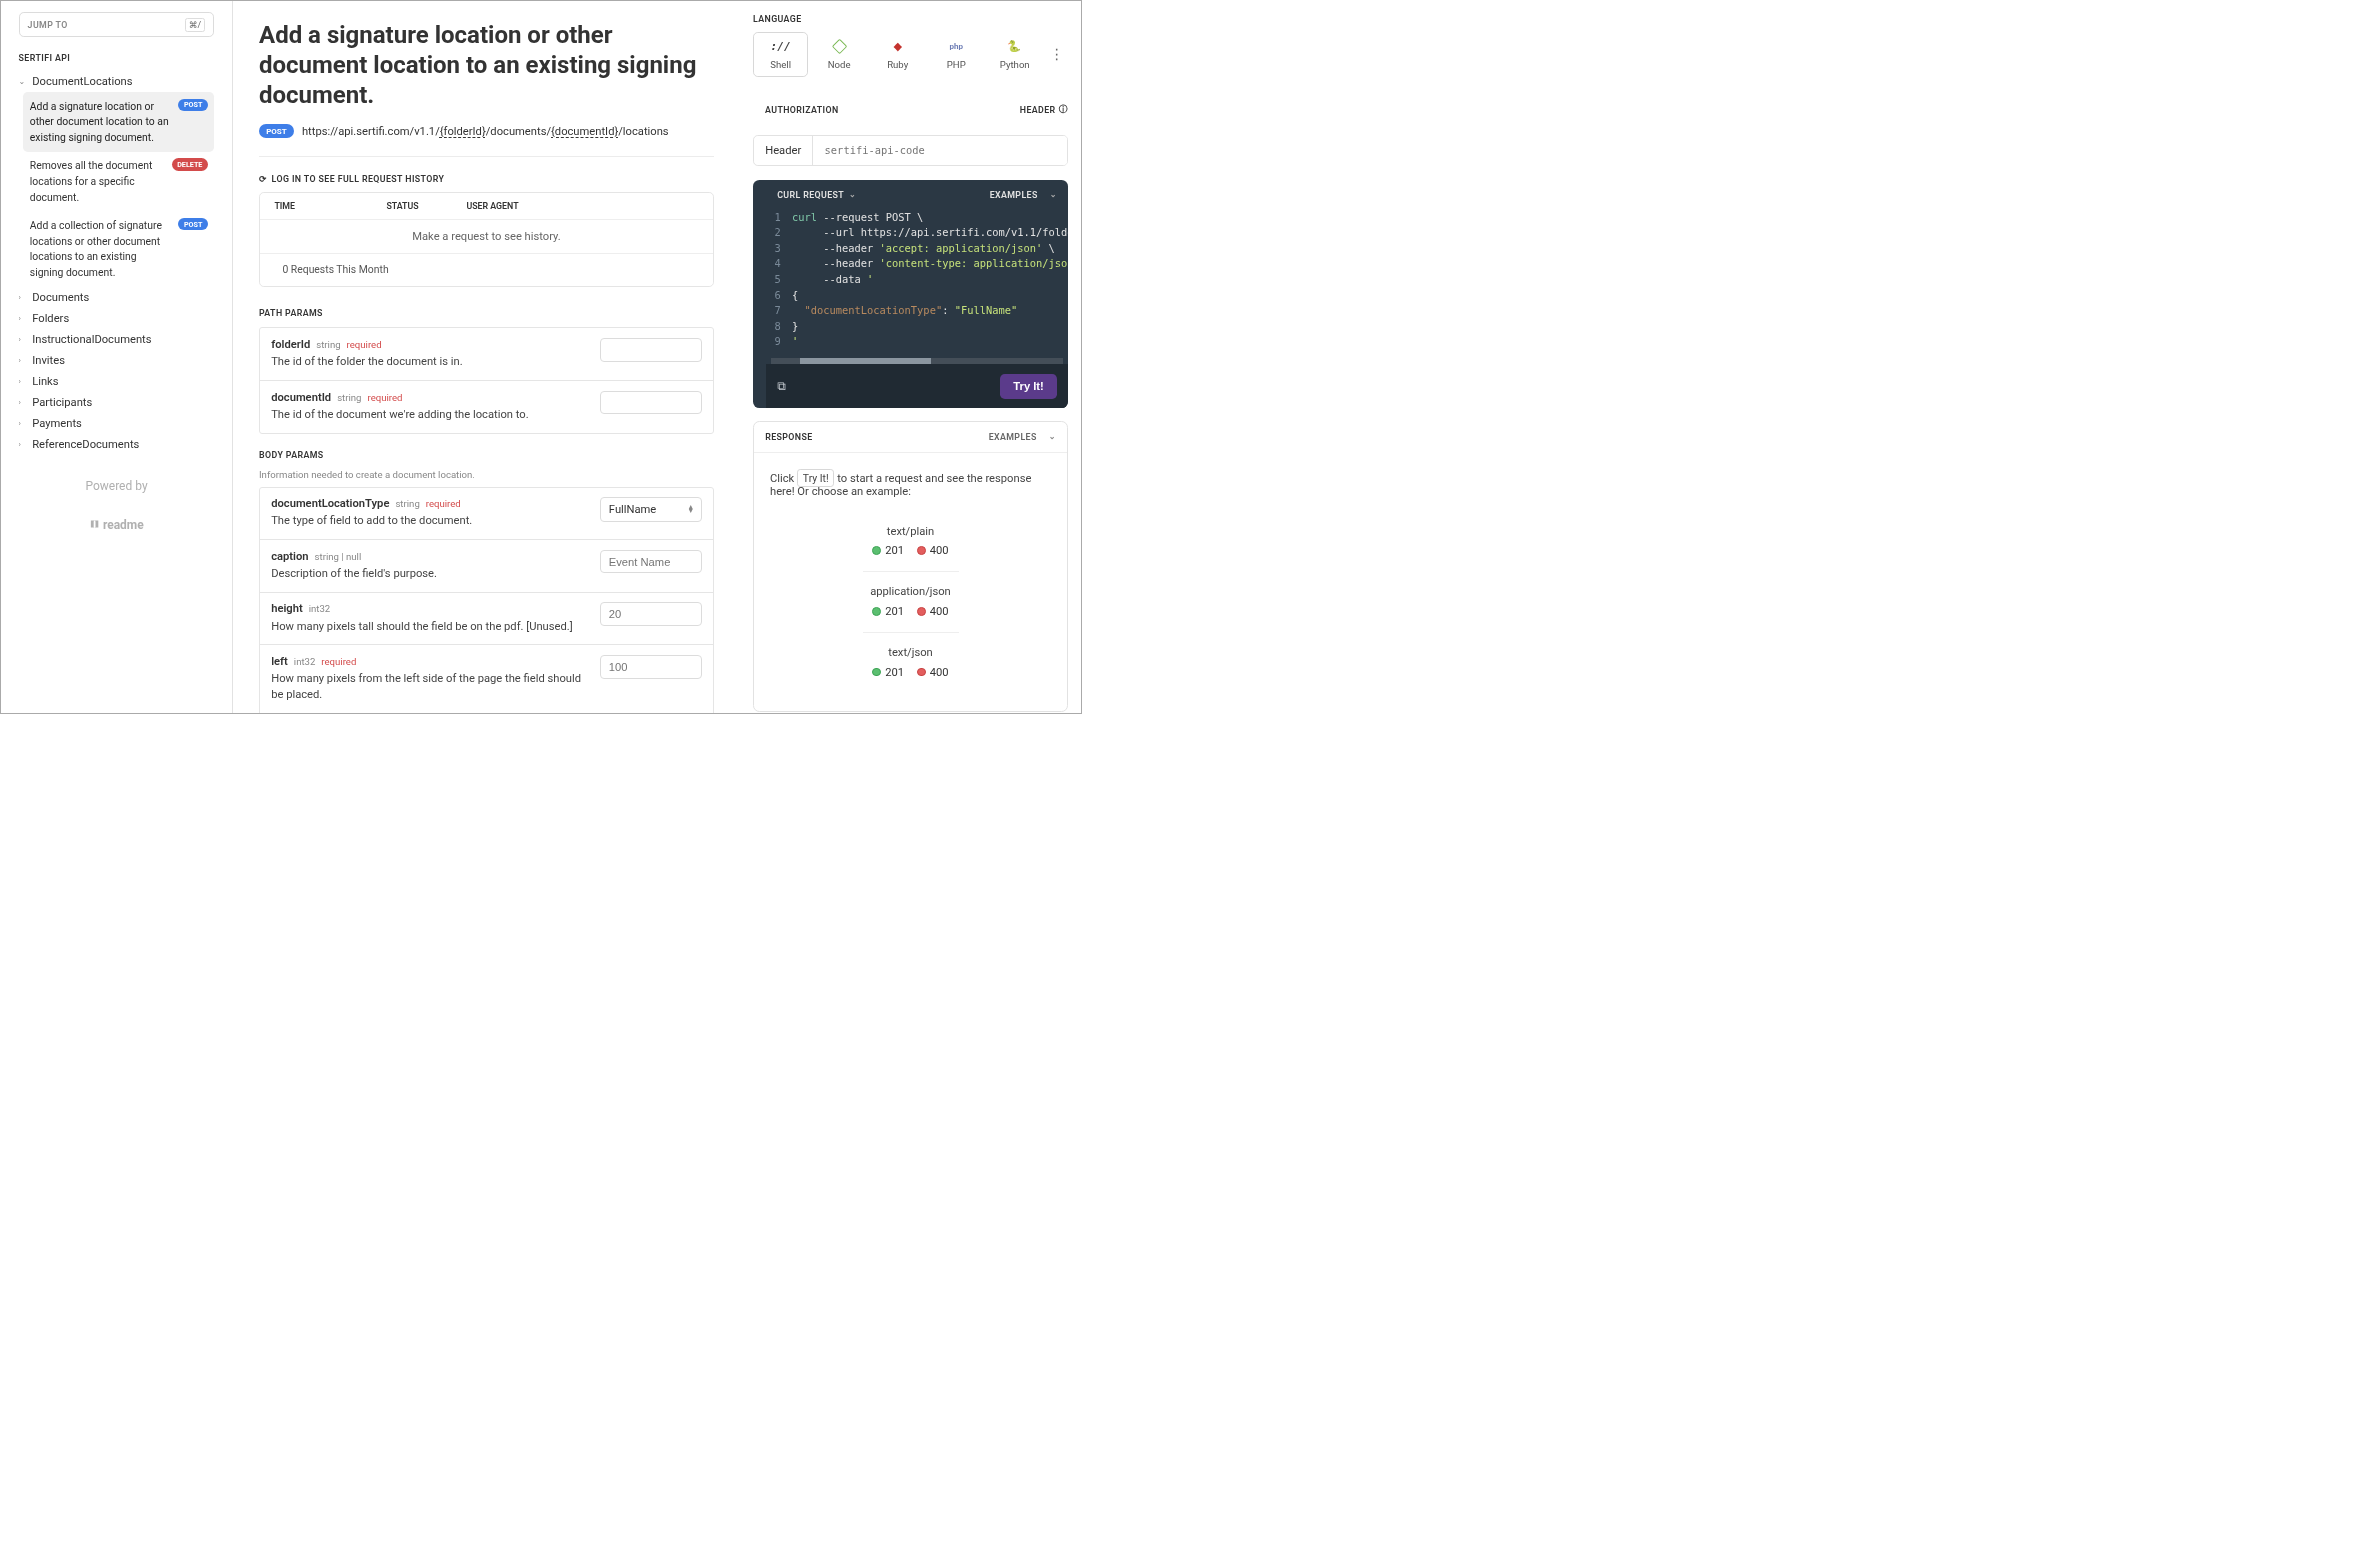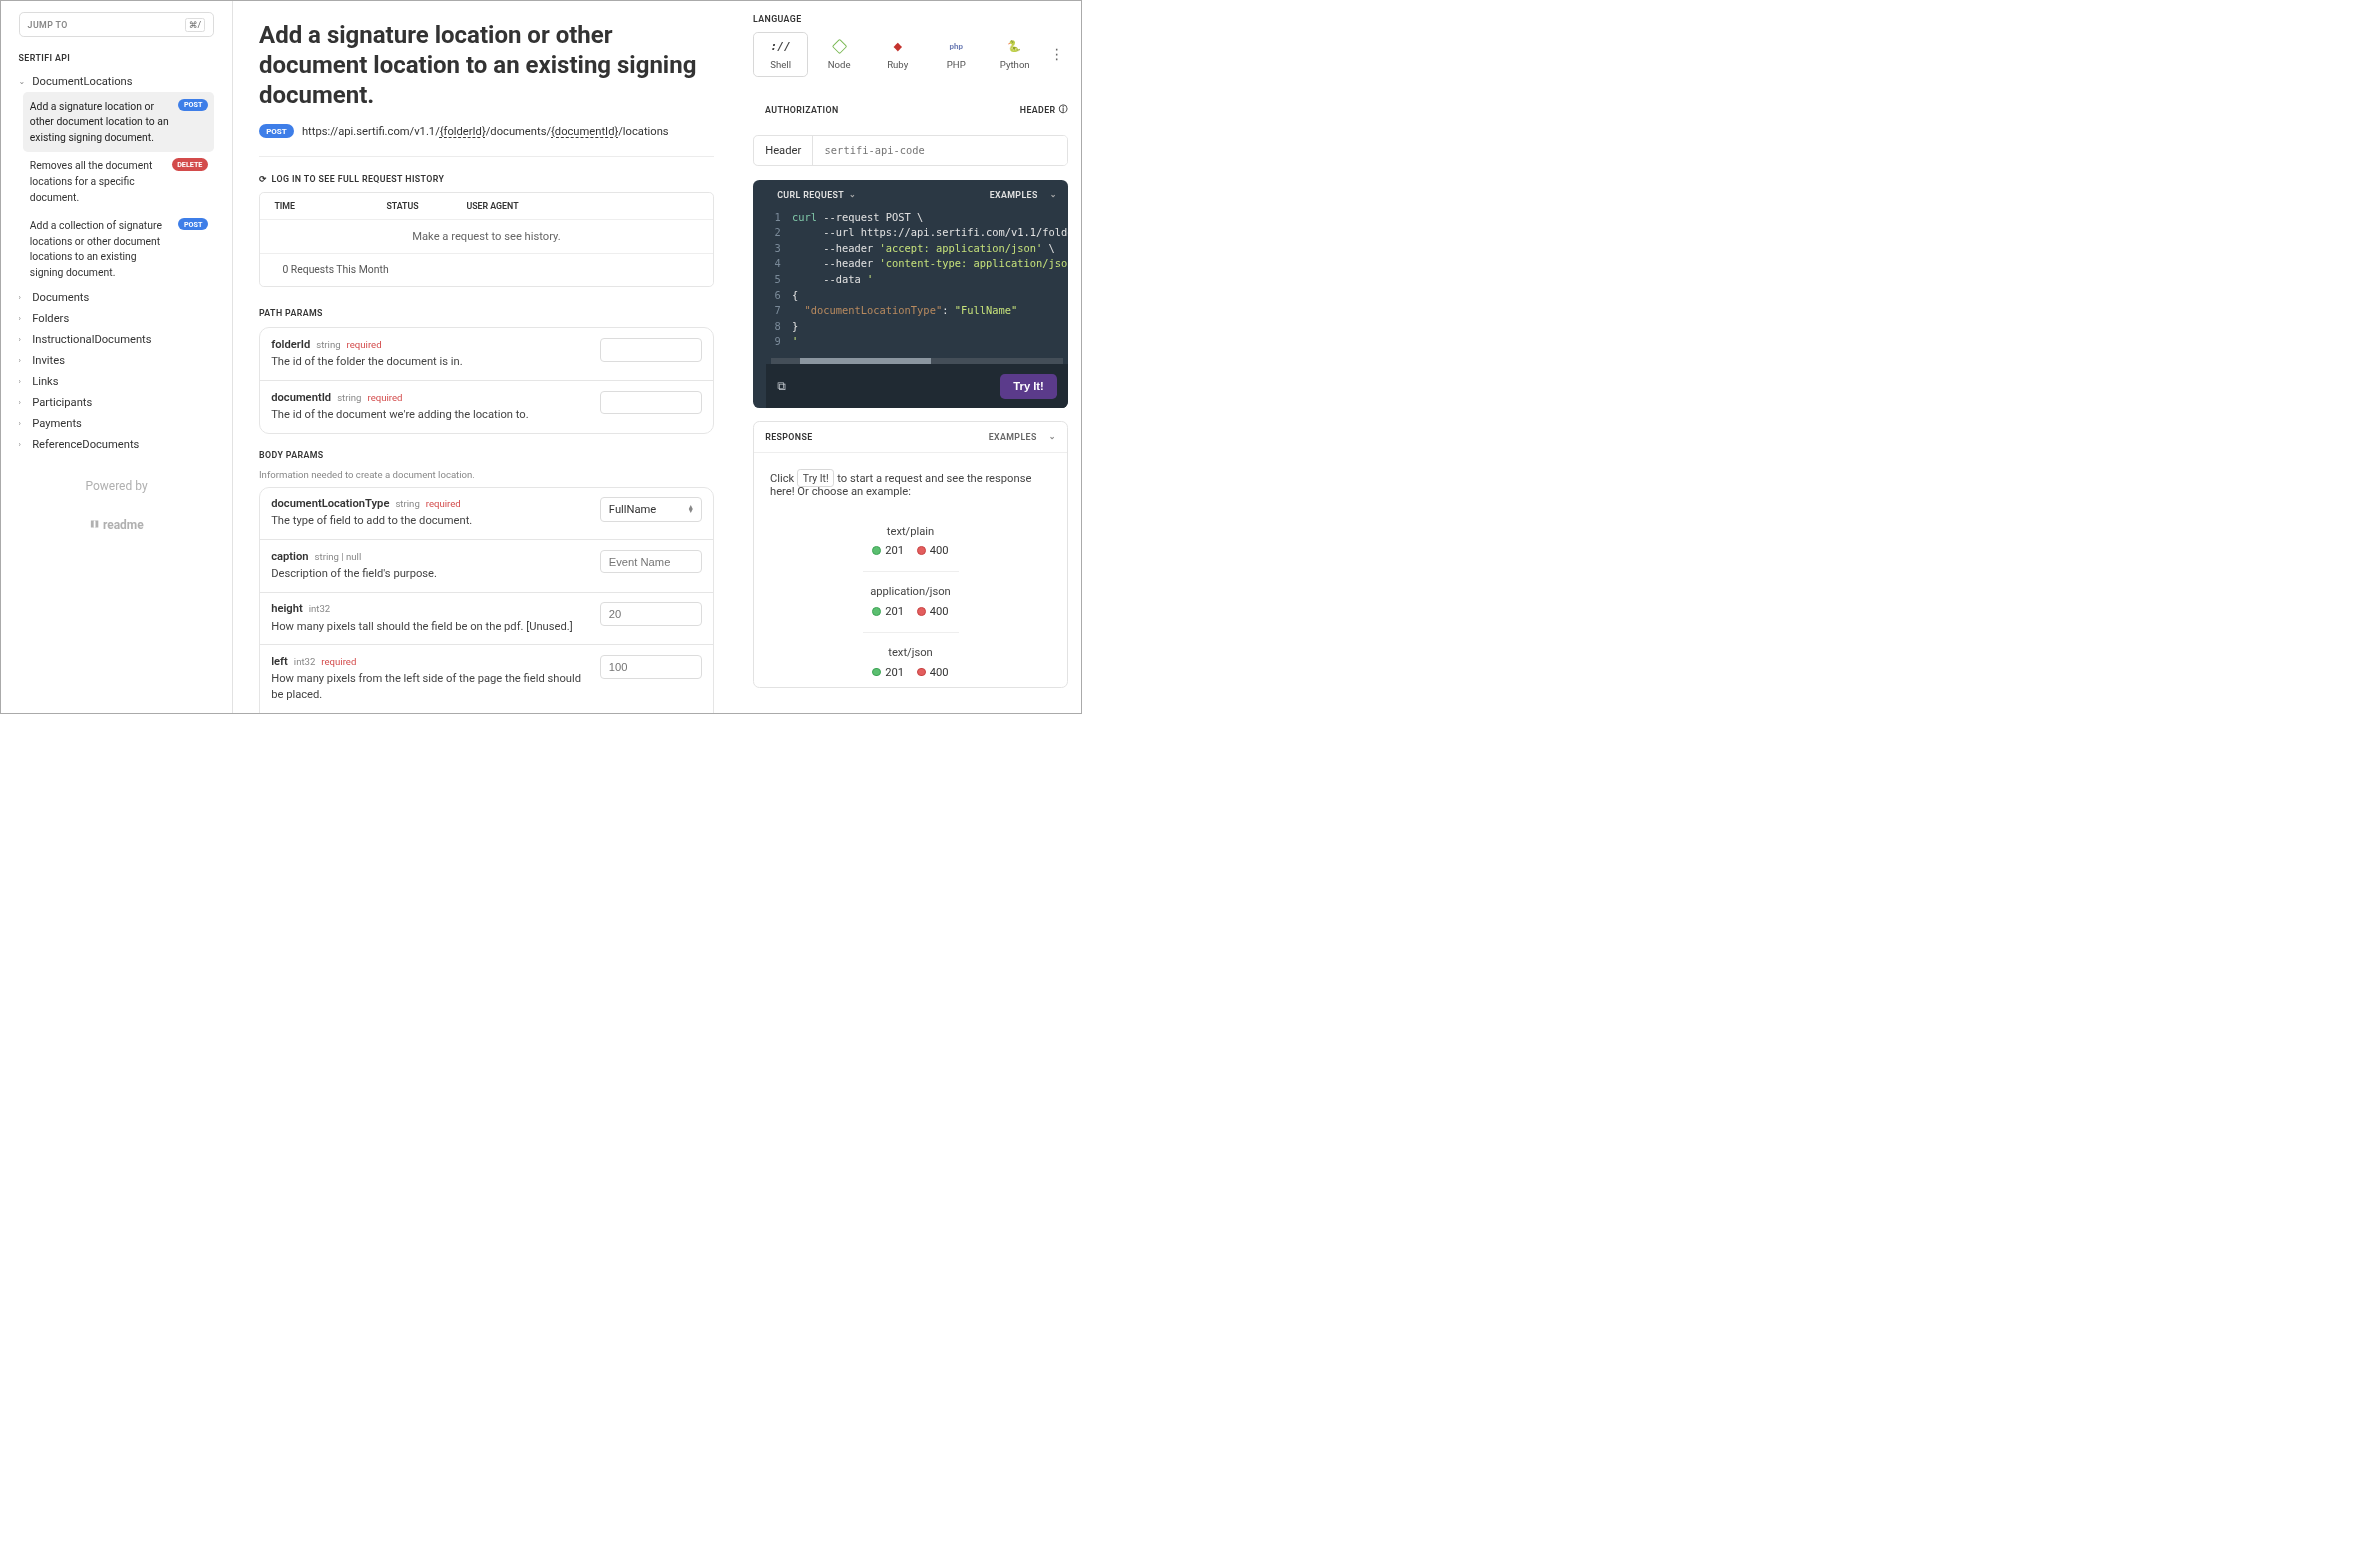--- a/index.html
+++ b/index.html
@@ -72,21 +72,21 @@
 
 .history-box { border: 0.8px solid #e5e5e5; border-radius: 4.8px; margin-bottom: 21px; }
 .history-head { display: flex; padding: 8px 14.4px; border-bottom: 0.8px solid #eee; font-size: 8.8px; font-weight: 600; color: #333; }
 .history-head .col:nth-child(1){ width:112px;} .history-head .col:nth-child(2){ width:80px;}
 .history-body { text-align: center; padding: 9.6px; color: #666; font-size: 11.2px; }
 .history-foot { padding: 9.6px 22.4px; font-size: 10.4px; color: #555; border-top: 0.8px solid #eee; }
 
 .section-title { font-size: 8.8px; letter-spacing: 0.4px; font-weight: 600; color: #333; margin: 16px 0 9.6px; }
 .section-sub { font-size: 9.6px; color: #888; margin-bottom: 6.4px; }
 
-.params-group { border: 0.8px solid #e5e5e5; border-radius: 10px; overflow: hidden; }
+.params-group { border: 0.8px solid #e5e5e5; border-radius: 3px; overflow: hidden; }
 .param-row { border-bottom: 0.8px solid #e5e5e5; padding: 9.6px 11.2px; display: flex; justify-content: space-between; align-items: flex-start; gap: 13px; }
 .param-row:last-child { border-bottom: none; }
 .param-left { flex: 1 1 auto; }
 .param-name { font-size: 11.2px; font-weight: 600; color: #333; }
 .param-type { font-size: 9.6px; color: #888; margin-left: 3.2px; }
 .param-req { font-size: 9.6px; color: #d34b4b; margin-left: 3.2px; }
 .param-desc { font-size: 11.2px; color: #444; margin-top: 3.2px; line-height: 1.45; }
 
 .param-input {
   width: 102px; border: 0.8px solid #dcdcdc; border-radius: 4px; padding: 4.8px 8px;
@@ -145,21 +145,21 @@
 .curl-foot { background: #202a33; display: flex; justify-content: space-between; align-items: center; padding: 9.6px 11.2px; }
 .copy-icon { color: #c9cfd5; font-size: 12px; cursor:pointer; }
 .try-btn { background: #5b3b8b; color: #fff; border: none; border-radius: 4.8px; padding: 6.4px 13px; font-size: 11.2px; font-weight: 600; cursor: pointer; }
 
 .resp-box { border: 0.8px solid #e2e2e2; border-radius: 6.4px; padding: 0; }
 .resp-head { display: flex; justify-content: space-between; align-items: center; padding: 9.6px 11.2px; border-bottom: 0.8px solid #eee; }
 .resp-head .t { font-size: 8.8px; letter-spacing: 0.4px; font-weight: 600; color: #333; }
 .resp-body { padding: 19px 16px; text-align: left; font-size: 11.2px; color: #444; }
 .tryit-pill { border: 0.8px solid #d8d8d8; border-radius: 3.2px; padding: 1.6px 4.8px; font-size: 10.4px; }
 
-.resp-groups { display:flex; flex-direction:column; align-items:center; gap:6.4px; padding: 0 0 0; }
+.resp-groups { display:flex; flex-direction:column; align-items:center; gap:6.4px; padding: 0 0 24px; }
 .resp-group { display:flex; flex-direction:column; align-items:center; gap:6.4px; padding: 8px 0; }
 .resp-group.sep { border-top:0.8px solid #eee; width: 96px; padding-top:13px; }
 .mime { font-size: 11.2px; color: #444; }
 .status-row { display: flex; gap: 13px; }
 .status { display: flex; align-items: center; gap: 4px; font-size: 11.2px; color: #333; }
 .dot { width: 8.8px; height: 8.8px; border-radius: 50%; }
 .dot.green { background: #5bbf70; border:0.8px solid #3da355; }
 .dot.red { background: #e35d5d; border:0.8px solid #c74343; }
 
 .chev-down { font-size: 8px; color: #888; }

